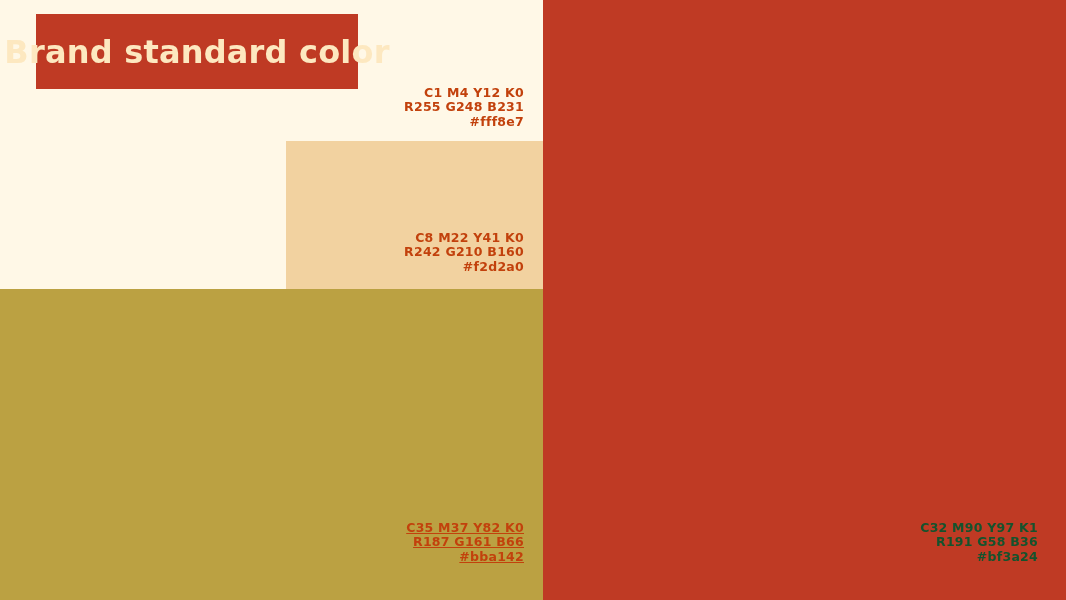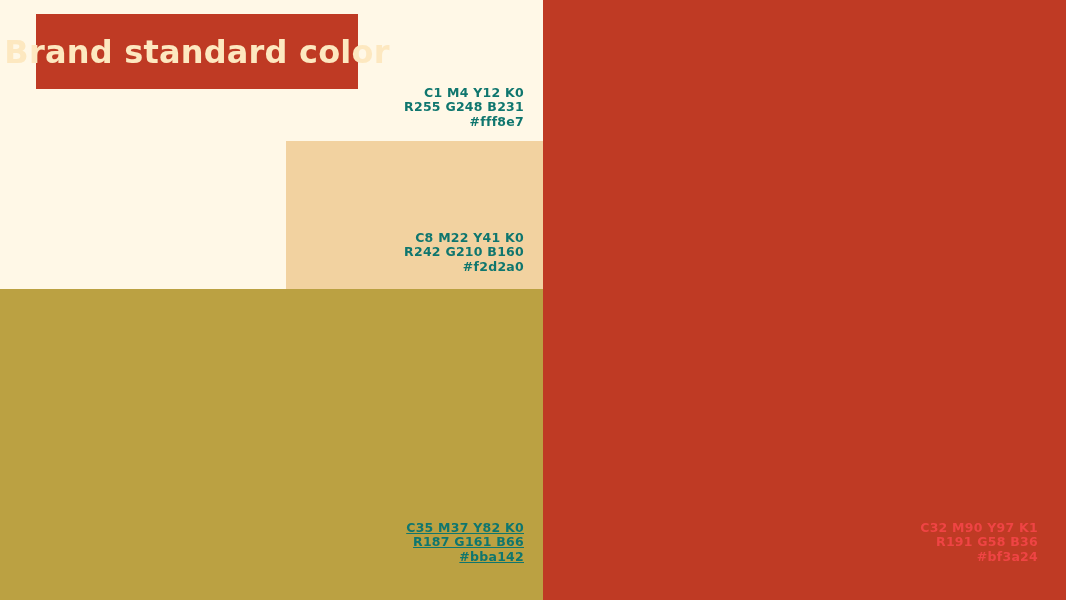--- a/index.html
+++ b/index.html
@@ -59,22 +59,22 @@
     position: absolute;
     text-align: right;
     font-size: 12.5px;
     font-weight: bold;
     line-height: 14.3px;
     letter-spacing: 0.25px;
     white-space: nowrap;
   }
   .spec .line { display: block; }
 
-  .spec.on-light { color: #0f766e; margin-left: 15px; }
-  .spec.on-red   { color: #ef4444; }
+  .spec.on-light { color: #c2410c; margin-left: 15px; }
+  .spec.on-red   { color: #14532d; }
 
   #spec-cream { right: 542px; top: 86px; }
   #spec-tan   { right: 542px; top: 231px; text-align: right; }
   #spec-olive { right: 542px; top: 521px; text-decoration: underline; }
   #spec-red   { right: 28px;  top: 521px; }
 </style>
 </head>
 <body>
 
 <div id="board">

